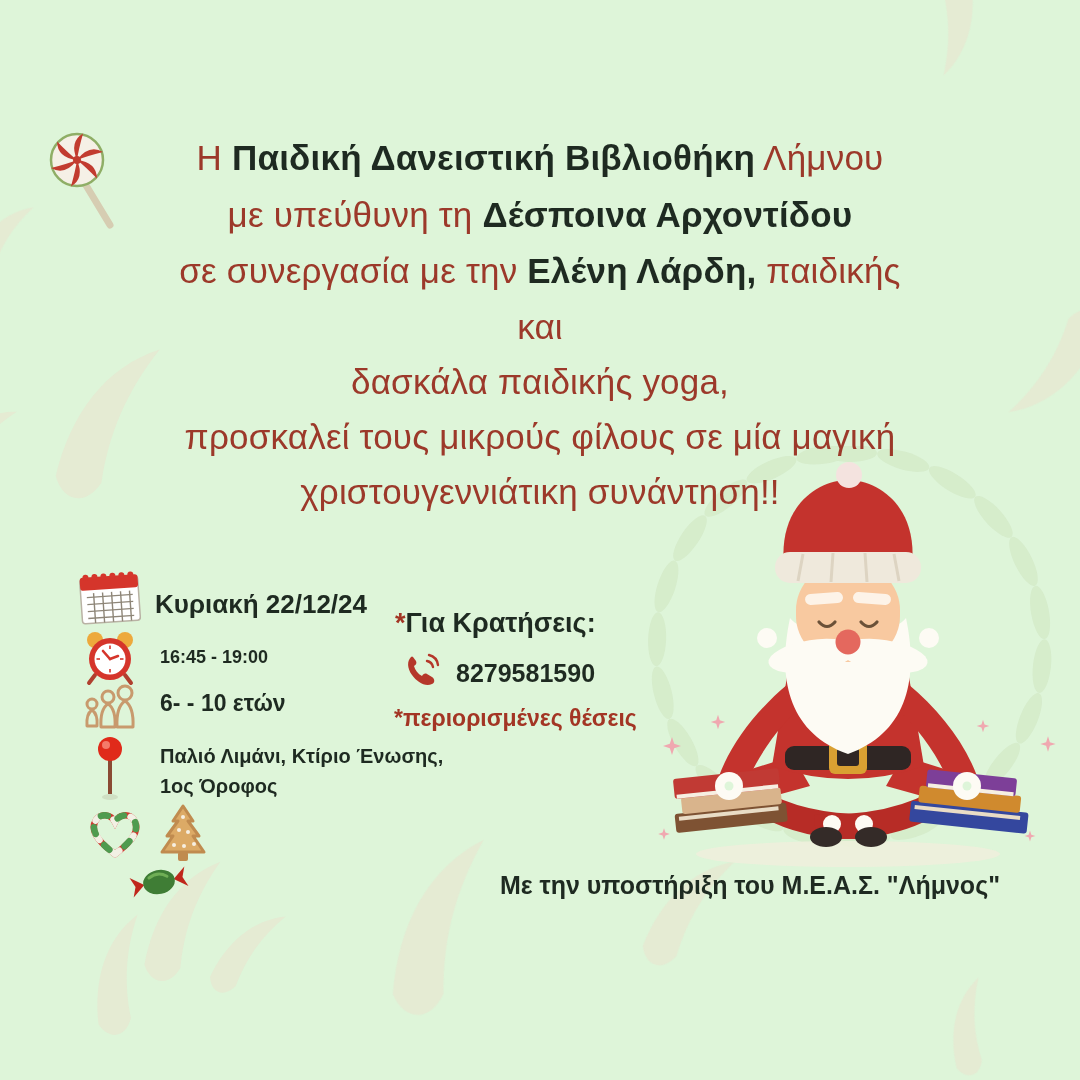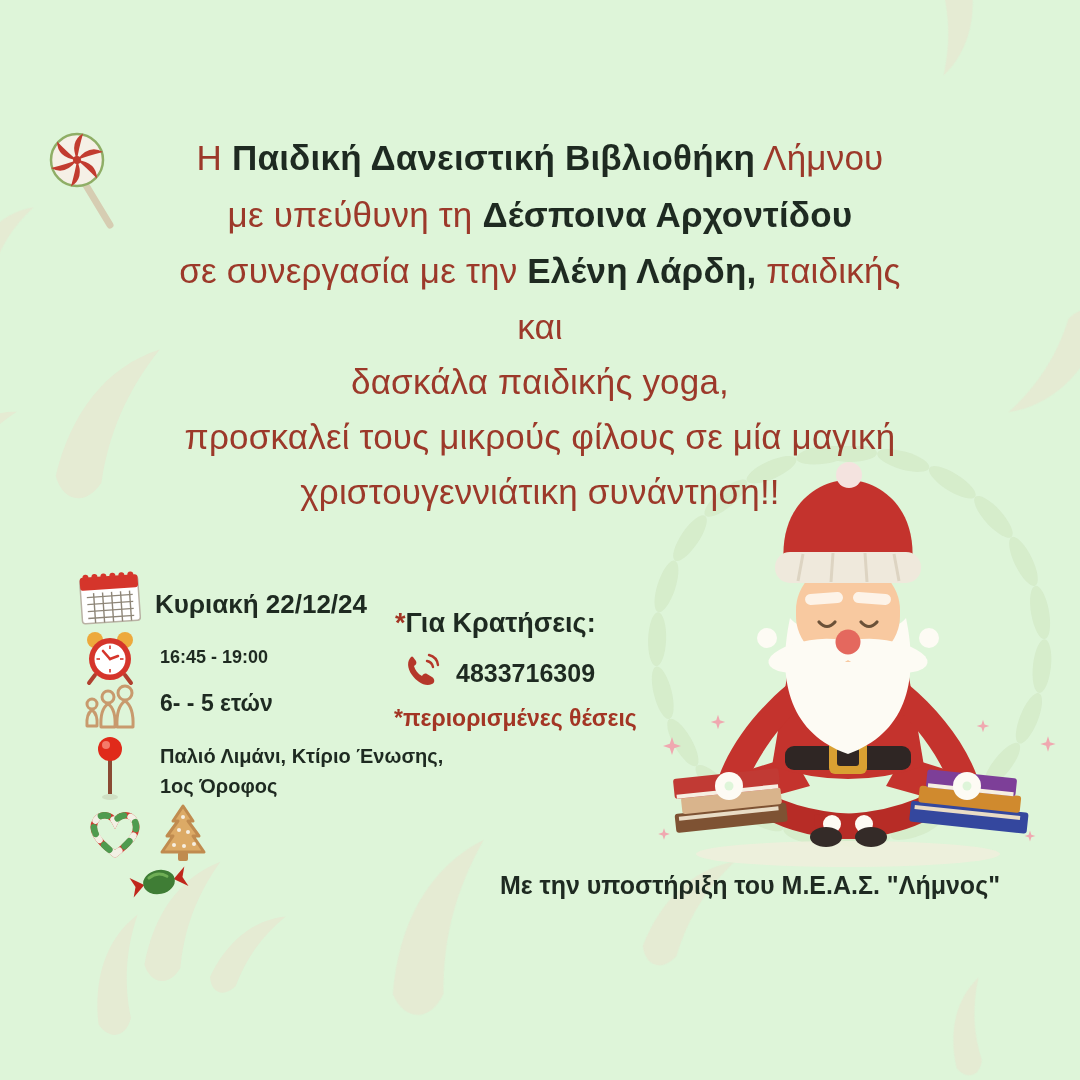--- a/index.html
+++ b/index.html
@@ -247,41 +247,41 @@
     <svg class="detail-icon family" width="54" height="48" viewBox="0 0 54 48" aria-hidden="true">
       <g stroke="#c89a6d" stroke-width="3" fill="none" stroke-linecap="round" stroke-linejoin="round">
         <circle cx="10" cy="20" r="5"></circle>
         <path d="M10,26 q-6,4 -5,16 h10 q1,-12 -5,-16 z"></path>
         <circle cx="26" cy="13" r="6"></circle>
         <path d="M26,20 q-8,5 -7,23 h14 q1,-18 -7,-23 z"></path>
         <circle cx="43" cy="9" r="7"></circle>
         <path d="M43,17 q-9,6 -8,26 h16 q1,-20 -8,-26 z"></path>
       </g>
     </svg>
-    <div class="detail-text d-ages">6- - 5 ετών</div>
+    <div class="detail-text d-ages">6- - 10 ετών</div>
 
     <svg class="detail-icon pin" width="28" height="66" viewBox="0 0 28 66" aria-hidden="true">
       <ellipse cx="14" cy="61" rx="8" ry="3" fill="#cfe0c4"></ellipse>
       <line x1="14" y1="22" x2="14" y2="58" stroke="#8a4a33" stroke-width="4"></line>
       <circle cx="14" cy="13" r="12" fill="#e02a1a"></circle>
       <circle cx="10" cy="9" r="4" fill="#f47a6a"></circle>
     </svg>
     <div class="detail-text d-loc">
       <div>Παλιό Λιμάνι, Κτίριο Ένωσης,</div>
       <div>1ος Όροφος</div>
     </div>
 
     <div class="b-heading"><span class="star">*</span><span>Για Κρατήσεις:</span></div>
 
     <svg class="phone-ic" width="38" height="38" viewBox="0 0 38 38" aria-hidden="true">
       <path d="M9,5 C5,9 5,16 10,23 C15,30 23,35 30,32 C33,31 33,27 30,25 L25,22
                C23,21 21,22 20,24 C16,22 13,18 12,14 C14,13 15,11 14,9 L11,5 C10.4,4.2 9.6,4.3 9,5 Z" fill="#b5372a"></path>
       <path d="M25,9 q5,1 6,6 M27,3 q8,2 9,10" stroke="#b5372a" stroke-width="2.4" fill="none" stroke-linecap="round"></path>
     </svg>
-    <div class="b-phone">4833716309</div>
+    <div class="b-phone">8279581590</div>
 
     <div class="b-note">*περιορισμένες θέσεις</div>
 
     <svg class="heart" width="62" height="58" viewBox="0 0 62 58" aria-hidden="true">
       <g fill="none" stroke-linecap="round">
         <path d="M31,48 C13,35 6,23 12,14 C17,7 27,8 31,16 C35,8 45,7 50,14 C56,23 49,35 31,48 Z" stroke="#cf3a30" stroke-width="6.5"></path>
         <path d="M31,48 C13,35 6,23 12,14 C17,7 27,8 31,16 C35,8 45,7 50,14 C56,23 49,35 31,48 Z" stroke="#f2f0e4" stroke-width="6.5" stroke-dasharray="7 14"></path>
         <path d="M31,48 C13,35 6,23 12,14 C17,7 27,8 31,16 C35,8 45,7 50,14 C56,23 49,35 31,48 Z" stroke="#4f9b4f" stroke-width="6.5" stroke-dasharray="7 14" stroke-dashoffset="14"></path>
       </g>
     </svg>

